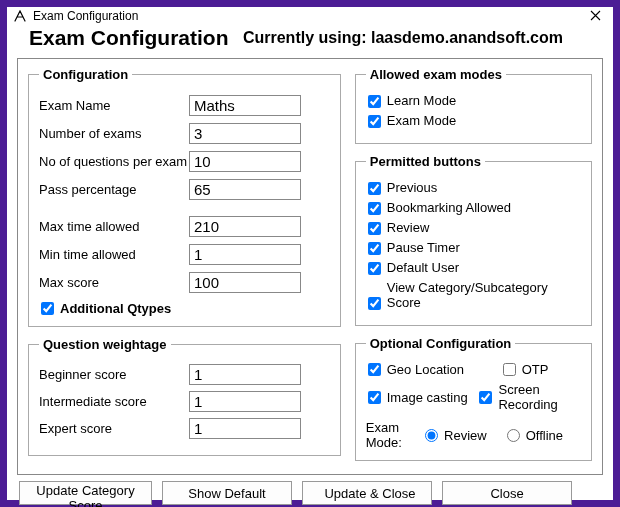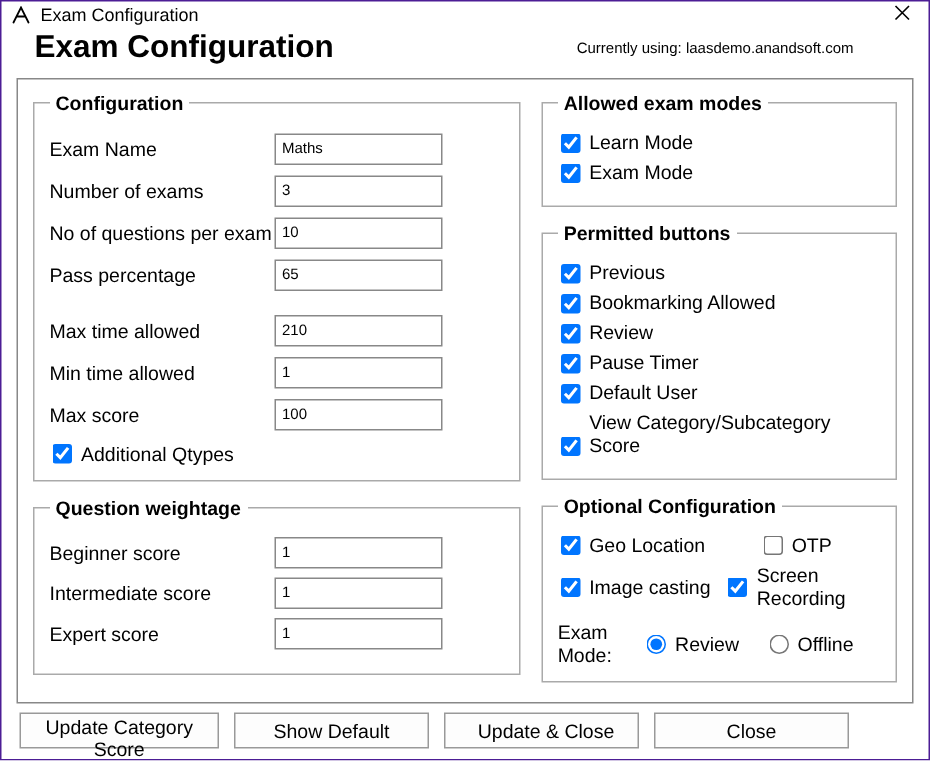--- a/index.html
+++ b/index.html
@@ -6,37 +6,37 @@
   body {
     margin: 0;
     font-family: "Segoe UI", Arial, sans-serif;
     font-size: 13px;
     background: #fff;
     color: #000;
     width: 620px;
     height: 507px;
     overflow: hidden;
   }
-  .window { border: 1px solid #4c1d95; width: 620px; height: 507px; display: flex; flex-direction: column; }
+  .window { border: 7px solid #4c1d95; width: 620px; height: 507px; display: flex; flex-direction: column; }
   .titlebar {
     display: flex; align-items: center;
     height: 24px; padding: 0 6px 0 6px;
     font-size: 12px;
   }
   .titlebar .app-icon { width: 14px; height: 14px; margin-right: 6px; display:inline-flex; align-items:center; justify-content:center; }
   .titlebar .title { flex: 1; }
   .titlebar .close {
     width: 38px; text-align: right; font-size: 15px; cursor: pointer; padding-right:6px;
   }
   .heading-row {
     display: flex; align-items: center;
     padding: 2px 22px 8px 22px;
   }
   .heading-row .page-title { font-size: 21px; font-weight: 700; flex:1; }
-  .heading-row .current { font-size: 10px; font-weight: 400; padding-right: 28px; }
+  .heading-row .current { font-size: 16px; font-weight: 700; padding-right: 28px; }
   .content {
     flex: 1;
     border: 1px solid #888;
     margin: 0 10px 6px 10px;
     padding: 8px 10px 8px 10px;
     display: flex; gap: 14px;
   }
   .col { display: flex; flex-direction: column; }
   .col-left { width: 368px; }
   .col-right { flex:1; }
@@ -50,35 +50,35 @@
   legend { font-size: 13px; font-weight: 700; padding: 0 4px; }
 
   .form-row {
     display: flex; align-items: center;
     margin: 6px 0;
   }
   .form-row label.fld { width: 150px; }
   .form-row input[type="text"] {
     width: 112px; height: 21px;
     border: 1px solid #888; padding: 1px 4px;
-    font-family: inherit; font-size: 10px;
+    font-family: inherit; font-size: 15px;
   }
   .config .form-row { margin: 7px 0; }
   .config .form-row.extra-gap { margin-top: 16px; }
   .weight-row label.fld { width: 150px; }
   .weight-row input[type="text"] { width: 112px; }
 
   .chk-row {
     display: flex; align-items: center;
     margin: 4px 0;
   }
   .chk-row2 { margin: 5px 0; align-items: flex-end; }
   .chk-row input[type="checkbox"], .chk-row input[type="radio"] { margin: 0 6px 0 2px; }
   .chk-row label { font-size: 13px; }
-  .chk-row.bold label { font-weight: 400; }
+  .chk-row.bold label { font-weight: 700; }
 
   .opt-grid .row { display:flex; margin:5px 0; }
   .opt-grid .cell { display:flex; align-items:center; }
   .opt-grid .cell.first { width: 135px; }
   .opt-grid input[type="checkbox"], .opt-grid input[type="radio"] { margin:0 6px 0 2px; }
   .mode-row { display:flex; align-items:center; margin-top:8px; }
   .mode-row .lbl { margin-right:4px; }
   .mode-row .cell { display:flex; align-items:center; margin-right:18px; }
 
   .button-bar {

